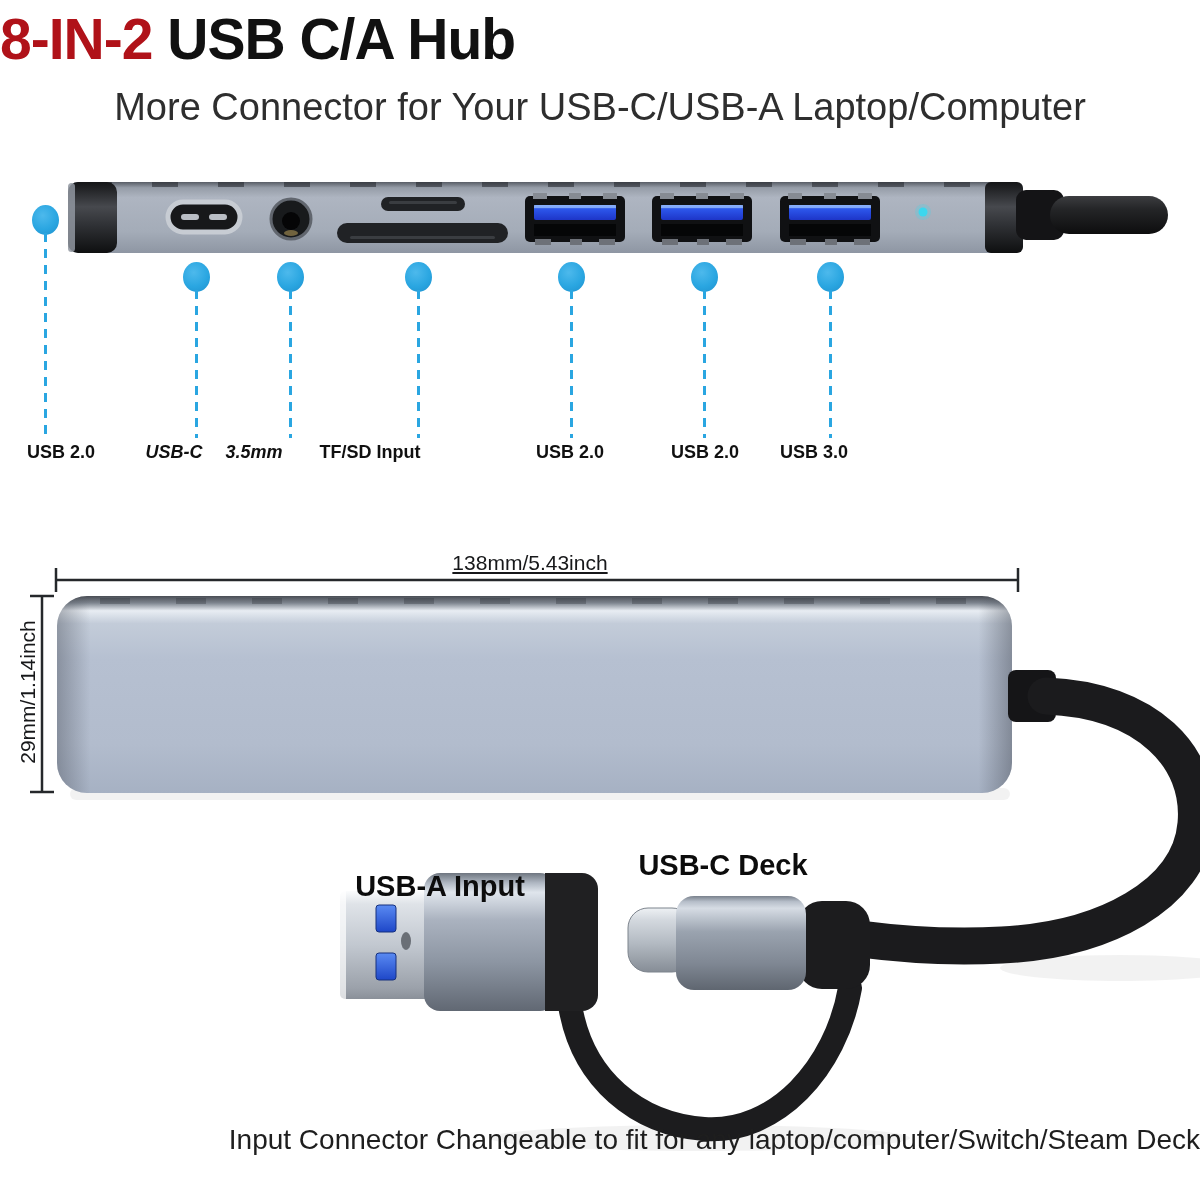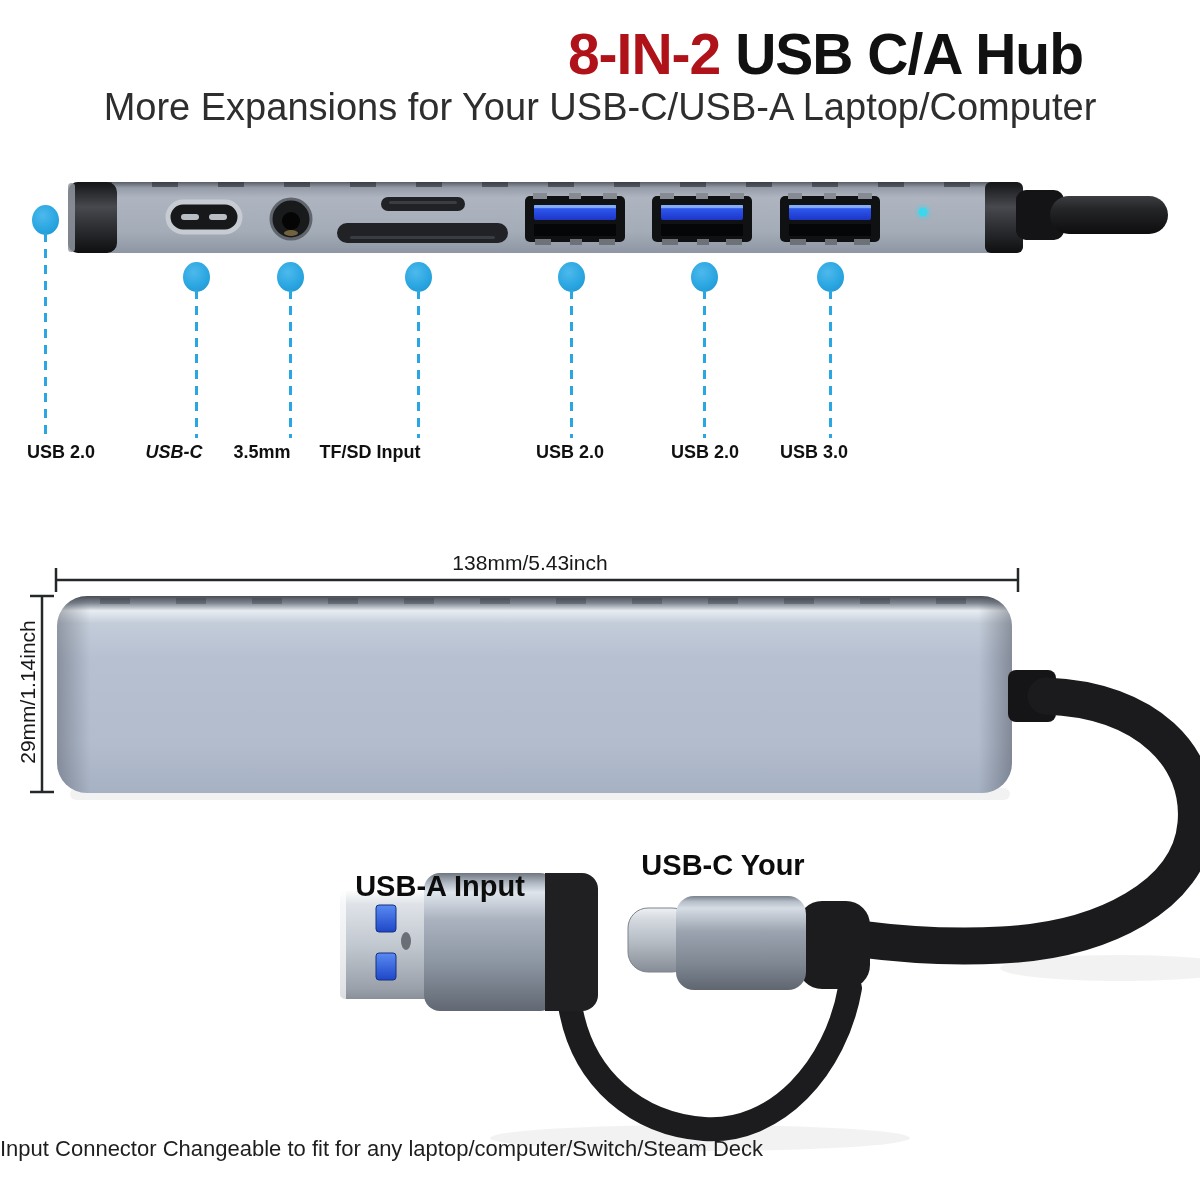--- a/index.html
+++ b/index.html
@@ -1,37 +1,37 @@
 <!DOCTYPE html>
 <html><head>
 <meta charset="utf-8">
 <style>
   html,body{margin:0;padding:0;background:#fff;}
   .canvas{position:relative;width:1200px;height:1200px;background:#ffffff;overflow:hidden;
           font-family:"Liberation Sans",sans-serif;}
   .abs{position:absolute;}
-  .title{position:absolute;top:8px;left:0;width:1068px;margin:15px;text-align:right;
+  .title{position:absolute;top:8px;left:0;width:1068px;margin:0;text-align:left;
          font-size:57px;font-weight:700;letter-spacing:-1px;color:#111;line-height:1.1;}
   .title-red{color:#B01219;}
   .subtitle{position:absolute;top:86px;left:0;width:1200px;text-align:center;
             font-size:38px;font-weight:400;color:#2e2e2e;}
   .callout-dot{position:absolute;width:27px;height:30px;border-radius:50%;
                background:radial-gradient(circle at 40% 35%, #4db9ec 0%, #2AA6E1 55%, #1e90cd 100%);}
   .callout-line{position:absolute;width:3px;
                 background:repeating-linear-gradient(to bottom,#2AA6E1 0 9px,transparent 9px 16px);}
   .callout-label{position:absolute;top:442px;transform:translateX(-50%);
                  font-size:18px;font-weight:700;color:#101010;white-space:nowrap;}
   .dim-width{position:absolute;left:530px;top:551px;transform:translateX(-50%);
-             font-size:21px;color:#17181a;white-space:nowrap;}
+             font-size:21px;color:#17181a;white-space:nowrap;text-decoration:underline;}
   .dim-height{position:absolute;left:28px;top:692px;transform:translate(-50%,-50%) rotate(-90deg);
               font-size:21px;color:#17181a;white-space:nowrap;}
   .input-label{position:absolute;transform:translateX(-50%);font-size:29px;font-weight:700;
                color:#0c0c0c;white-space:nowrap;}
-  .caption{position:absolute;top:1124px;left:0;width:1200px;text-align:left;
-           font-size:22px;font-weight:400;color:#1e1e1e;margin-top:12px;}
+  .caption{position:absolute;top:1124px;left:0;width:1200px;text-align:right;
+           font-size:28px;font-weight:400;color:#1e1e1e;}
   svg{position:absolute;top:0;left:0;}
 </style>
 </head>
 <body>
 
 <div class="canvas">
 
   <svg width="1200" height="1200" viewBox="0 0 1200 1200">
     <defs>
       <linearGradient id="gTopBody" x1="0" y1="0" x2="0" y2="1">
@@ -217,46 +217,46 @@
       <g>
         <rect x="798" y="901" width="72" height="88" rx="24" fill="#1c1c1e"></rect>
         <rect x="628" y="908" width="64" height="64" rx="20" fill="url(#gTipC)" stroke="#7d848d" stroke-width="1"></rect>
         <rect x="676" y="896" width="130" height="94" rx="18" fill="url(#gCollarC)"></rect>
       </g>
     </g>
   </svg>
 
   <h1 class="title"><span class="title-red">8-IN-2</span><span> USB C/A Hub</span></h1>
 
-  <div class="subtitle">More Expansions for Your USB-C/USB-A Laptop/Computer</div>
+  <div class="subtitle">More Connector for Your USB-C/USB-A Laptop/Computer</div>
 
   <div class="abs" style="left:0;top:0;width:1200px;height:480px;">
       <div class="callout-dot" style="left: 31.5px; top: 205px;"></div>
       <div class="callout-line" style="left: 43.5px; top: 233px; height: 205px;"></div>
       <div class="callout-label" style="left: 61px;">USB 2.0</div>
       <div class="callout-dot" style="left: 182.5px; top: 262px;"></div>
       <div class="callout-line" style="left: 194.5px; top: 290px; height: 148px;"></div>
       <div class="callout-label" style="left: 174px; font-style: italic;">USB-C</div>
       <div class="callout-dot" style="left: 276.5px; top: 262px;"></div>
       <div class="callout-line" style="left: 288.5px; top: 290px; height: 148px;"></div>
-      <div class="callout-label" style="left: 262px;">3.5mm</div>
+      <div class="callout-label" style="left: 254px; font-style: italic;">3.5mm</div>
       <div class="callout-dot" style="left: 404.5px; top: 262px;"></div>
       <div class="callout-line" style="left: 416.5px; top: 290px; height: 148px;"></div>
       <div class="callout-label" style="left: 370px;">TF/SD Input</div>
       <div class="callout-dot" style="left: 557.5px; top: 262px;"></div>
       <div class="callout-line" style="left: 569.5px; top: 290px; height: 148px;"></div>
       <div class="callout-label" style="left: 570px;">USB 2.0</div>
       <div class="callout-dot" style="left: 690.5px; top: 262px;"></div>
       <div class="callout-line" style="left: 702.5px; top: 290px; height: 148px;"></div>
       <div class="callout-label" style="left: 705px;">USB 2.0</div>
       <div class="callout-dot" style="left: 816.5px; top: 262px;"></div>
       <div class="callout-line" style="left: 828.5px; top: 290px; height: 148px;"></div>
       <div class="callout-label" style="left: 814px;">USB 3.0</div>
     </div>
 
   <div class="dim-width">138mm/5.43inch</div>
   <div class="dim-height">29mm/1.14inch</div>
 
   <div class="input-label" style="left:440px;top:830px;margin-top:40px;">USB-A Input</div>
-  <div class="input-label" style="left:723px;top:849px;">USB-C Your</div>
+  <div class="input-label" style="left:723px;top:849px;">USB-C Deck</div>
 
   <div class="caption">Input Connector Changeable to fit for any laptop/computer/Switch/Steam Deck</div>
 </div>
 
 </body></html>

